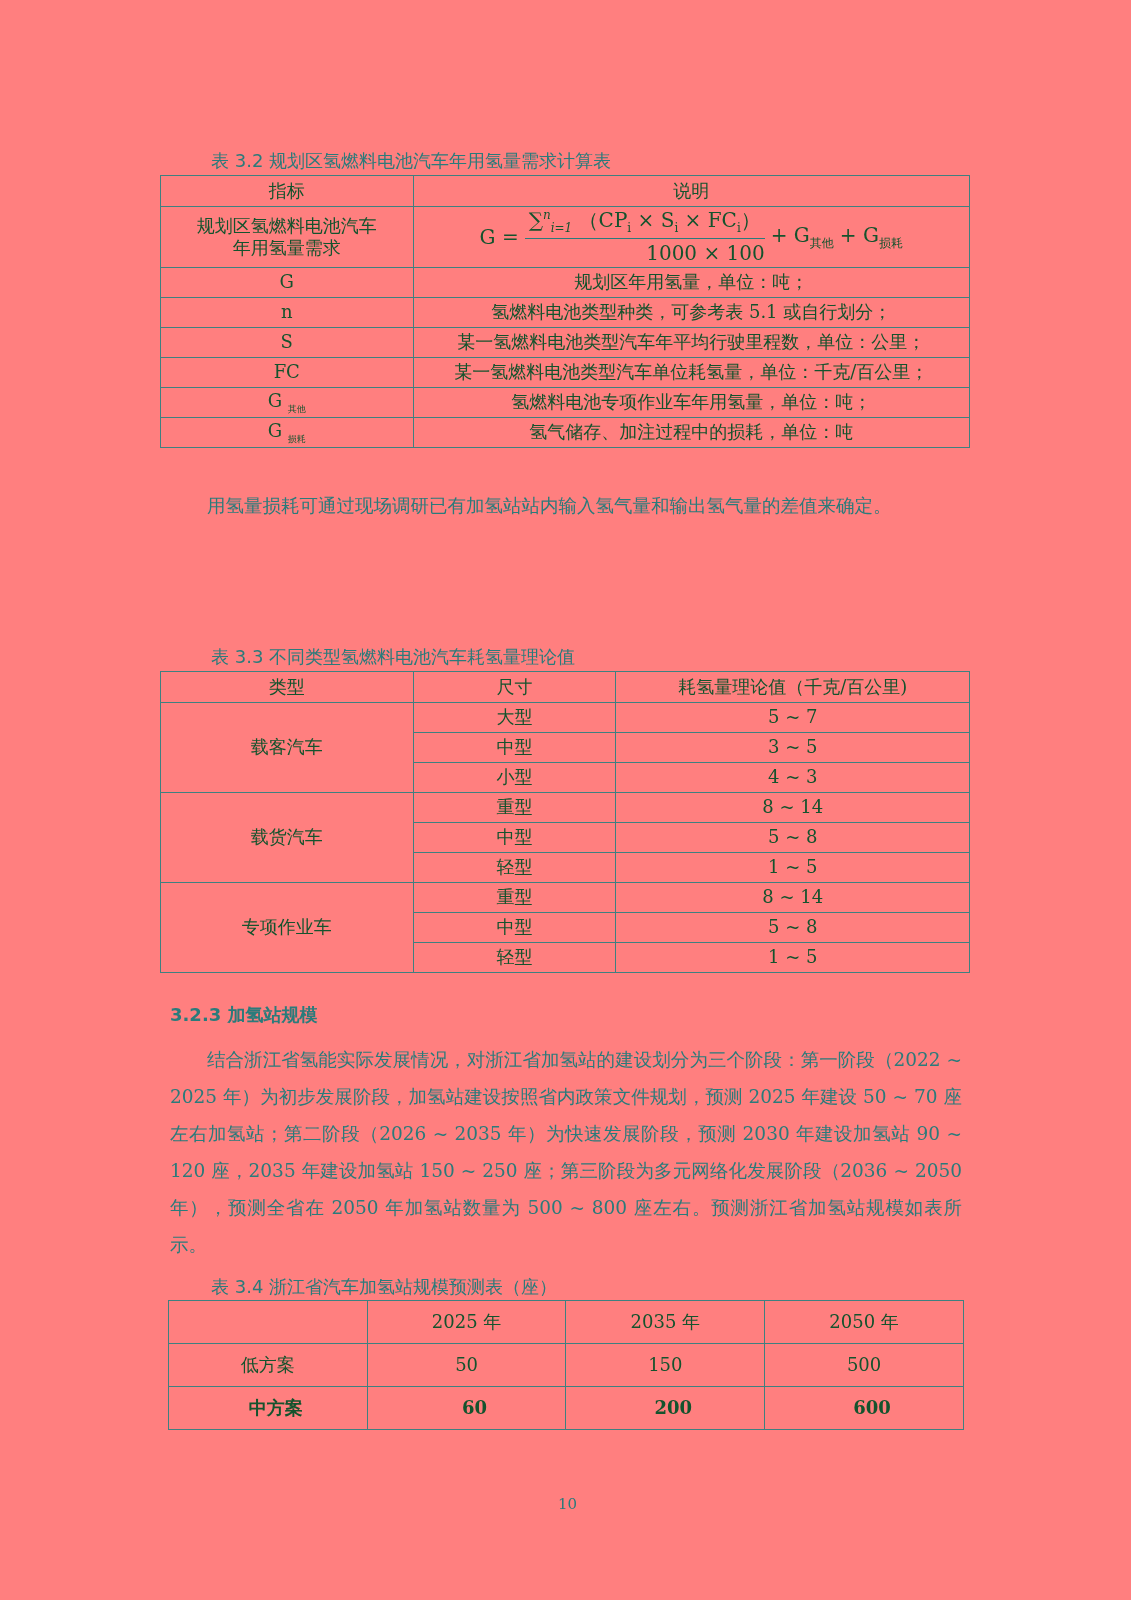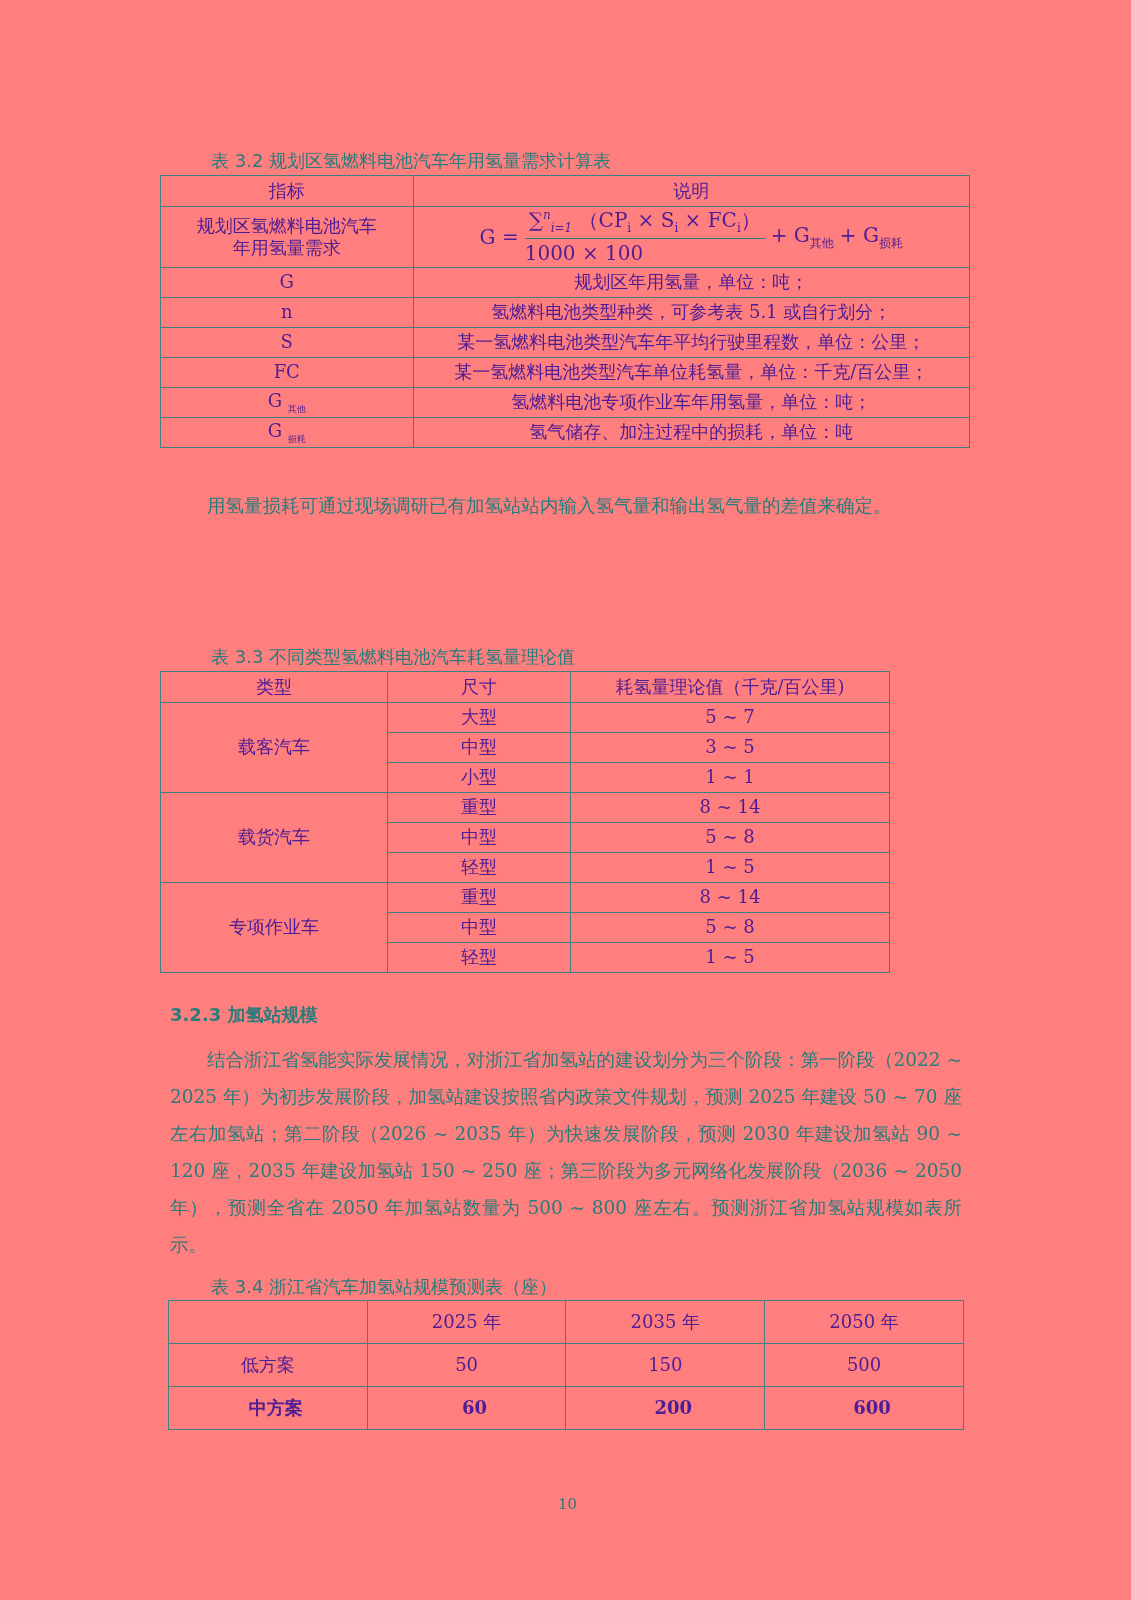--- a/index.html
+++ b/index.html
@@ -9,37 +9,37 @@
     color:#2a7b7b;
     font-family:"DejaVu Serif", "Liberation Serif", serif;
     position:relative;
     overflow:hidden;
   }
   .abs { position:absolute; }
   .caption {
     font-family:"DejaVu Sans", "Liberation Sans", sans-serif;
     font-size:18px; color:#2a7b7b; white-space:nowrap;
   }
-  table { border-collapse:collapse; position:absolute; color:#4c1d95; }
+  table { border-collapse:collapse; position:absolute; color:#14532d; }
   td, th {
     border:1px solid #3f8080; text-align:center; font-weight:normal;
     font-size:18px; padding:0; line-height:1.25;
   }
   .para {
     position:absolute; left:170px; width:792px;
     font-size:18.5px; line-height:37px; text-align:justify;
     text-align-last:left;
   }
   .para p { margin:0; text-indent:37px; }
   .heading {
     font-family:"DejaVu Sans", "Liberation Sans", sans-serif;
     font-weight:bold; font-size:18px;
   }
   .formula { font-size:20px; display:inline-flex; align-items:center; gap:6px; }
-  .frac { display:inline-flex; flex-direction:column; align-items:flex-start; }
+  .frac { display:inline-flex; flex-direction:column; align-items:flex-end; }
   .frac .num { border-bottom:1px solid #2a7b7b; padding:0 4px 2px 4px; white-space:nowrap; }
   .frac .den { padding-top:2px; }
   sub.small { font-size:12px; }
   .bold td { font-weight:bold;padding-left:16px; }
   .pagenum { font-size:15px; }
 </style>
 </head>
 <body>
 
 <div class="abs caption" style="left:211px; top:149px;">表 3.2  规划区氢燃料电池汽车年用氢量需求计算表</div>
@@ -98,21 +98,21 @@
         <td>氢气储存、加注过程中的损耗，单位：吨</td>
       </tr>
 </tbody>
   </table>
 
 <div class="para" style="top:487px;">
   <p>用氢量损耗可通过现场调研已有加氢站站内输入氢气量和输出氢气量的差值来确定。</p>
 </div>
 
 <div class="abs caption" style="left:211px; top:645px;">表 3.3  不同类型氢燃料电池汽车耗氢量理论值</div>
-<table style="left:160px; top:671px; width:730px;">
+<table style="left:160px; top:671px; width:810px;">
   <colgroup>
       <col style="width:253px">
       <col style="width:203px">
       <col style="width:354px">
     </colgroup>
   <tbody>
       <tr style="height:31px;">
     <th>类型</th>
     <th>尺寸</th>
     <th>耗氢量理论值（千克/百公里)</th>
@@ -121,21 +121,21 @@
     <td rowspan="3">载客汽车</td>
     <td>大型</td>
     <td>5 ~ 7</td>
   </tr>
   <tr style="height:30px;">
     <td>中型</td>
     <td>3 ~ 5</td>
   </tr>
   <tr style="height:30px;">
     <td>小型</td>
-    <td>1 ~ 1</td>
+    <td>4 ~ 3</td>
   </tr>
   <tr style="height:30px;">
     <td rowspan="3">载货汽车</td>
     <td>重型</td>
     <td>8 ~ 14</td>
   </tr>
   <tr style="height:30px;">
     <td>中型</td>
     <td>5 ~ 8</td>
   </tr>

